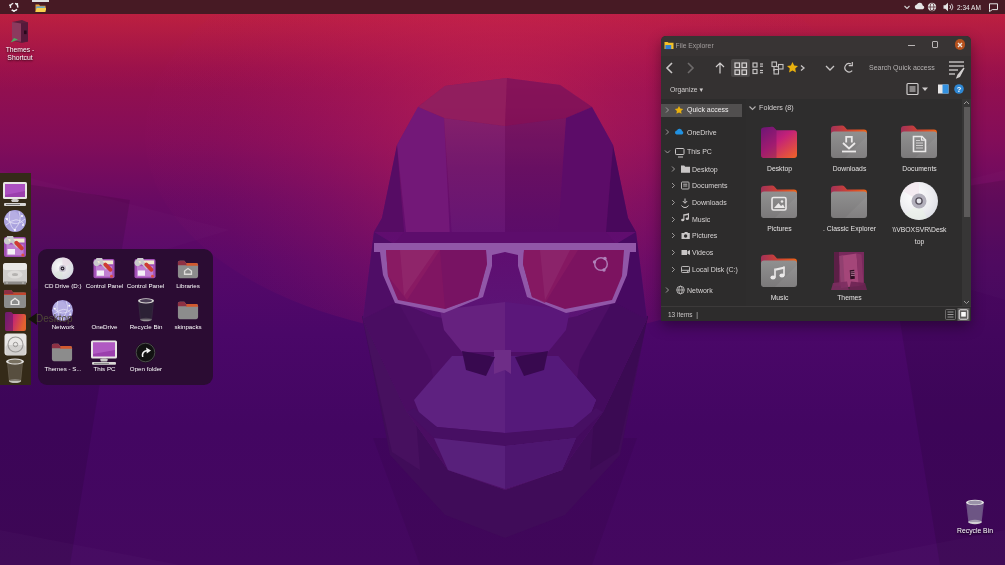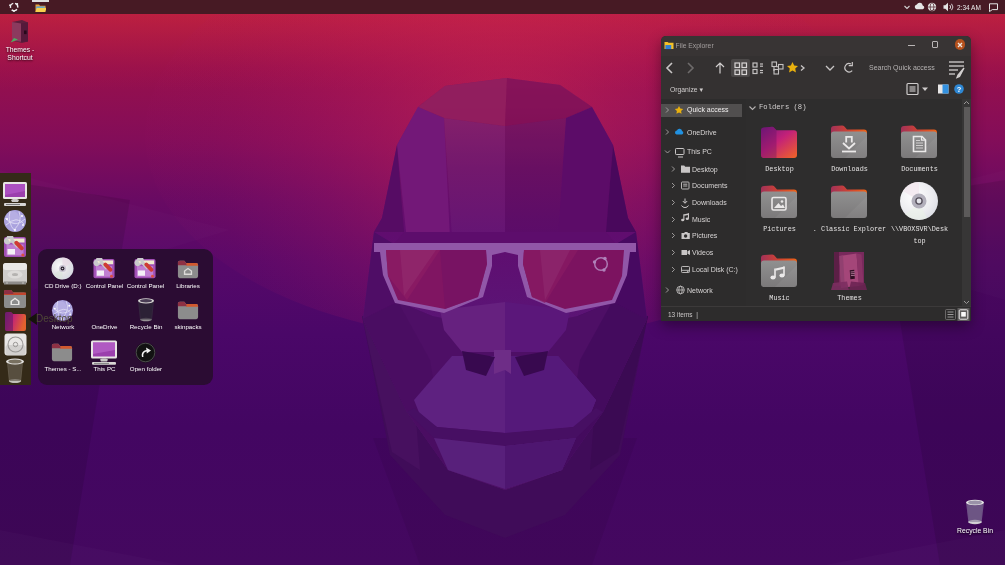--- a/index.html
+++ b/index.html
@@ -514,21 +514,21 @@
       <div class="abs" style="left:31px; top:66.5px;">Desktop</div>
       <div class="abs" style="left:31px; top:83px;">Documents</div>
       <div class="abs" style="left:31px; top:100px;">Downloads</div>
       <div class="abs" style="left:31px; top:117px;">Music</div>
       <div class="abs" style="left:31px; top:133px;">Pictures</div>
       <div class="abs" style="left:31px; top:150px;">Videos</div>
       <div class="abs" style="left:31px; top:167px;">Local Disk (C:)</div>
       <div class="abs" style="left:26px; top:187.5px;">Network</div>
     </div>
 
-    <div class="abs" id="content" style="left:85px; top:63px; width:225px; height:207px; background:#2e2d2d; font-size:6.8px; color:#e4e2e2;font-family:Liberation Mono, monospace;">
+    <div class="abs" id="content" style="left:85px; top:63px; width:225px; height:207px; background:#2e2d2d; font-size:6.8px; color:#e4e2e2;">
       <svg class="abs" width="10" height="10" style="left:2px; top:4px;" viewBox="0 0 10 10">
         <path d="M1.5,3.5 L4.5,6.5 L7.5,3.5" stroke="#b5b2b2" stroke-width="1.1" fill="none"></path>
       </svg>
       <div class="abs" style="left:13px; top:4px; font-size:7.2px; color:#d4d1d1;">Folders (8)</div>
 
       <svg class="abs" width="40" height="38" style="left:13px; top:23px;" viewBox="0 0 40 38">
         <defs>
           <linearGradient id="dg2" x1="0.1" y1="0" x2="0.95" y2="1">
             <stop offset="0" stop-color="#7c1a80"></stop>
               <stop offset="0.45" stop-color="#c42178"></stop>

